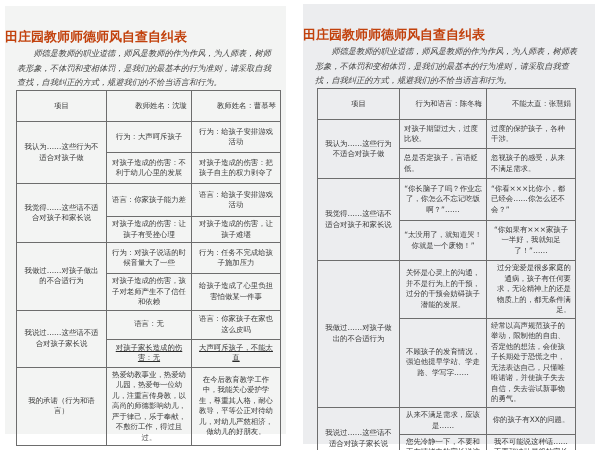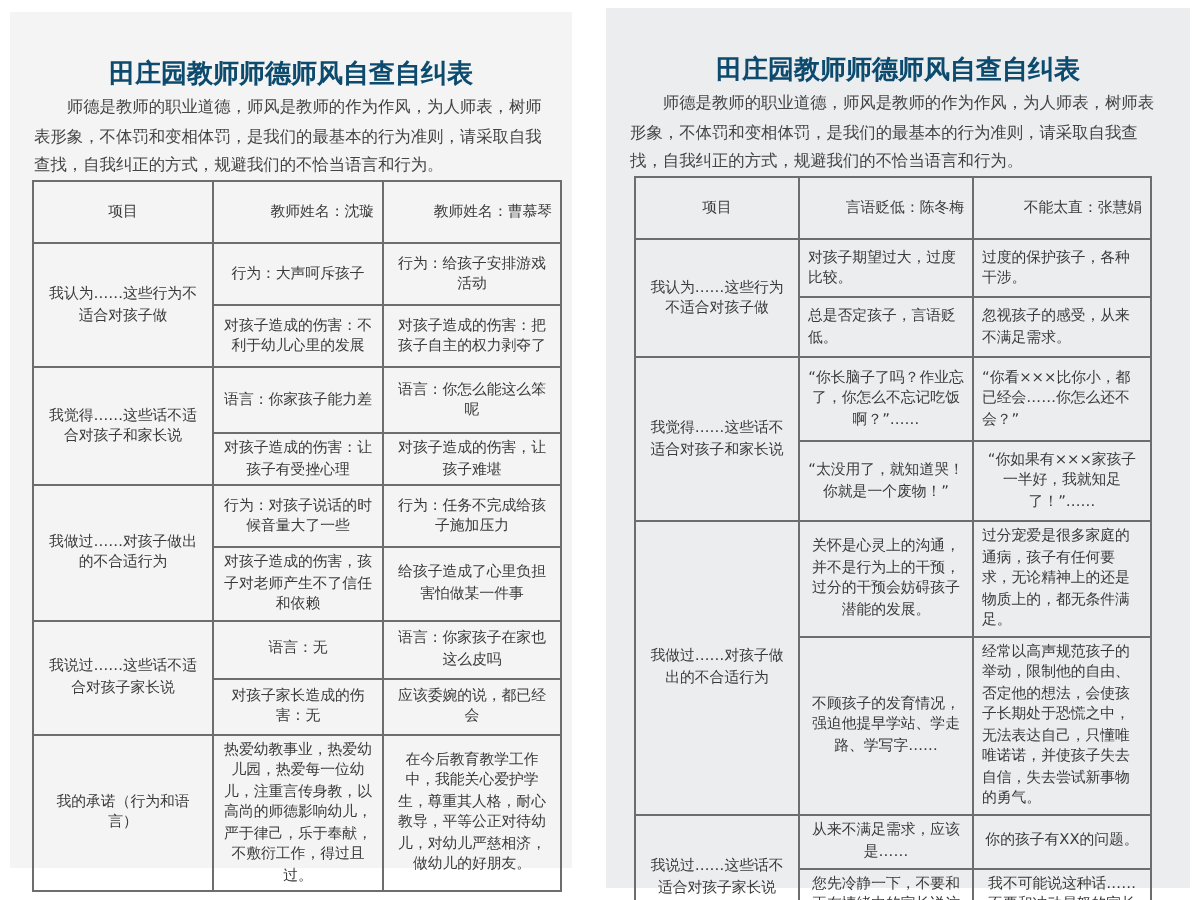--- a/index.html
+++ b/index.html
@@ -4,26 +4,27 @@
 <style>
   html, body { margin:0; padding:0; }
   body {
     width:600px; height:450px; background:#ffffff; position:relative; overflow:hidden;
     font-family:"DejaVu Sans", sans-serif; color:#2a2a2a;
   }
   .sheet { position:absolute; box-sizing:border-box; }
   .sheet.left { left:5px; top:6px; width:281px; height:428px; background:#f3f4f3; }
   .sheet.right { left:303px; top:4px; width:292px; height:440px; background:#ecedef; }
   .title {
-    text-align:center; font-weight:bold; font-size:13px; color:#0c4a6e;
+    font-weight:bold; font-size:13px; color:#c2410c;
     position:absolute; left:0; right:0;
   }
   .intro {
     position:absolute; font-size:8.2px; line-height:14.5px; color:#444;
     text-indent:2em;
+    font-style:italic;
   }
   table { position:absolute; border-collapse:collapse; table-layout:fixed;border-radius:10px; }
   td {
     border:1px solid #6d6d6d; font-size:7.4px; line-height:10.5px; color:#3a3a3a;
     padding:2px 4px; vertical-align:middle; text-align:center;
   }
   td.hdr { height:26px; text-align:right; }
   td.hdr.first { text-align:center; }
 </style>
 </head>
@@ -49,43 +50,43 @@
       <td>行为：大声呵斥孩子</td>
       <td>行为：给孩子安排游戏活动</td>
     </tr>
     <tr style="height:31px;">
       <td>对孩子造成的伤害：不利于幼儿心里的发展</td>
       <td>对孩子造成的伤害：把孩子自主的权力剥夺了</td>
     </tr>
     <tr style="height:33px;">
       <td rowspan="2">我觉得……这些话不适合对孩子和家长说</td>
       <td>语言：你家孩子能力差</td>
-      <td>语言：你怎么能这么笨呢</td>
+      <td>语言：给孩子安排游戏活动</td>
     </tr>
     <tr style="height:17px;">
       <td>对孩子造成的伤害：让孩子有受挫心理</td>
       <td>对孩子造成的伤害，让孩子难堪</td>
     </tr>
     <tr style="height:31px;">
       <td rowspan="2">我做过……对孩子做出的不合适行为</td>
       <td>行为：对孩子说话的时候音量大了一些</td>
       <td>行为：任务不完成给孩子施加压力</td>
     </tr>
     <tr style="height:31px;margin-left:17px;">
       <td>对孩子造成的伤害，孩子对老师产生不了信任和依赖</td>
       <td>给孩子造成了心里负担害怕做某一件事</td>
     </tr>
     <tr style="height:29px;">
       <td rowspan="2">我说过……这些话不适合对孩子家长说</td>
       <td>语言：无</td>
       <td>语言：你家孩子在家也这么皮吗</td>
     </tr>
-    <tr style="height:28px;">
+    <tr style="height:28px;text-decoration:underline;">
       <td>对孩子家长造成的伤害：无</td>
-      <td>应该委婉的说，都已经会</td>
+      <td>大声呵斥孩子，不能太直</td>
     </tr>
     <tr style="height:76px;">
       <td>我的承诺（行为和语言）</td>
       <td>热爱幼教事业，热爱幼儿园，热爱每一位幼儿，注重言传身教，以高尚的师德影响幼儿，严于律己，乐于奉献，不敷衍工作，得过且过。</td>
       <td>在今后教育教学工作中，我能关心爱护学生，尊重其人格，耐心教导，平等公正对待幼儿，对幼儿严慈相济，做幼儿的好朋友。</td>
     </tr>
   </tbody>
     </table>
 </div>
 
@@ -94,21 +95,21 @@
   <div class="intro" style="left:12px; top:40px; width:268px;">师德是教师的职业道德，师风是教师的作为作风，为人师表，树师表形象，不体罚和变相体罚，是我们的最基本的行为准则，请采取自我查找，自我纠正的方式，规避我们的不恰当语言和行为。</div>
   <table style="left:14px; top:84px; width:258px;">
     <colgroup>
         <col style="width:82px">
         <col style="width:87px">
         <col style="width:89px">
       </colgroup>
     <tbody>
         <tr style="height:26px;">
       <td class="hdr first">项目</td>
-      <td class="hdr">言语贬低：陈冬梅</td>
+      <td class="hdr">行为和语言：陈冬梅</td>
       <td class="hdr">不能太直：张慧娟</td>
     </tr>
     <tr style="height:29px;">
       <td rowspan="2">我认为……这些行为不适合对孩子做</td>
       <td style="text-align:left">对孩子期望过大，过度比较。</td>
       <td style="text-align:left">过度的保护孩子，各种干涉。</td>
     </tr>
     <tr style="height:30px;">
       <td style="text-align:left">总是否定孩子，言语贬低。</td>
       <td style="text-align:left">忽视孩子的感受，从来不满足需求。</td>
@@ -118,21 +119,21 @@
       <td>“你长脑子了吗？作业忘了，你怎么不忘记吃饭啊？”……</td>
       <td style="text-align:left">“你看×××比你小，都已经会……你怎么还不会？”</td>
     </tr>
     <tr style="height:40px;">
       <td>“太没用了，就知道哭！你就是一个废物！”</td>
       <td style="text-align:center">“你如果有×××家孩子一半好，我就知足了！”……</td>
     </tr>
     <tr style="height:45px;">
       <td rowspan="2">我做过……对孩子做出的不合适行为</td>
       <td>关怀是心灵上的沟通，并不是行为上的干预，过分的干预会妨碍孩子潜能的发展。</td>
-      <td style="text-align:left">过分宠爱是很多家庭的通病，孩子有任何要求，无论精神上的还是物质上的，都无条件满足。</td>
+      <td style="text-align:right">过分宠爱是很多家庭的通病，孩子有任何要求，无论精神上的还是物质上的，都无条件满足。</td>
     </tr>
     <tr style="height:74px;">
       <td>不顾孩子的发育情况，强迫他提早学站、学走路、学写字……</td>
       <td style="text-align:left">经常以高声规范孩子的举动，限制他的自由、否定他的想法，会使孩子长期处于恐慌之中，无法表达自己，只懂唯唯诺诺，并使孩子失去自信，失去尝试新事物的勇气。</td>
     </tr>
     <tr style="height:27px;">
       <td rowspan="2">我说过……这些话不适合对孩子家长说</td>
       <td>从来不满足需求，应该是……</td>
       <td>你的孩子有XX的问题。</td>
     </tr>

